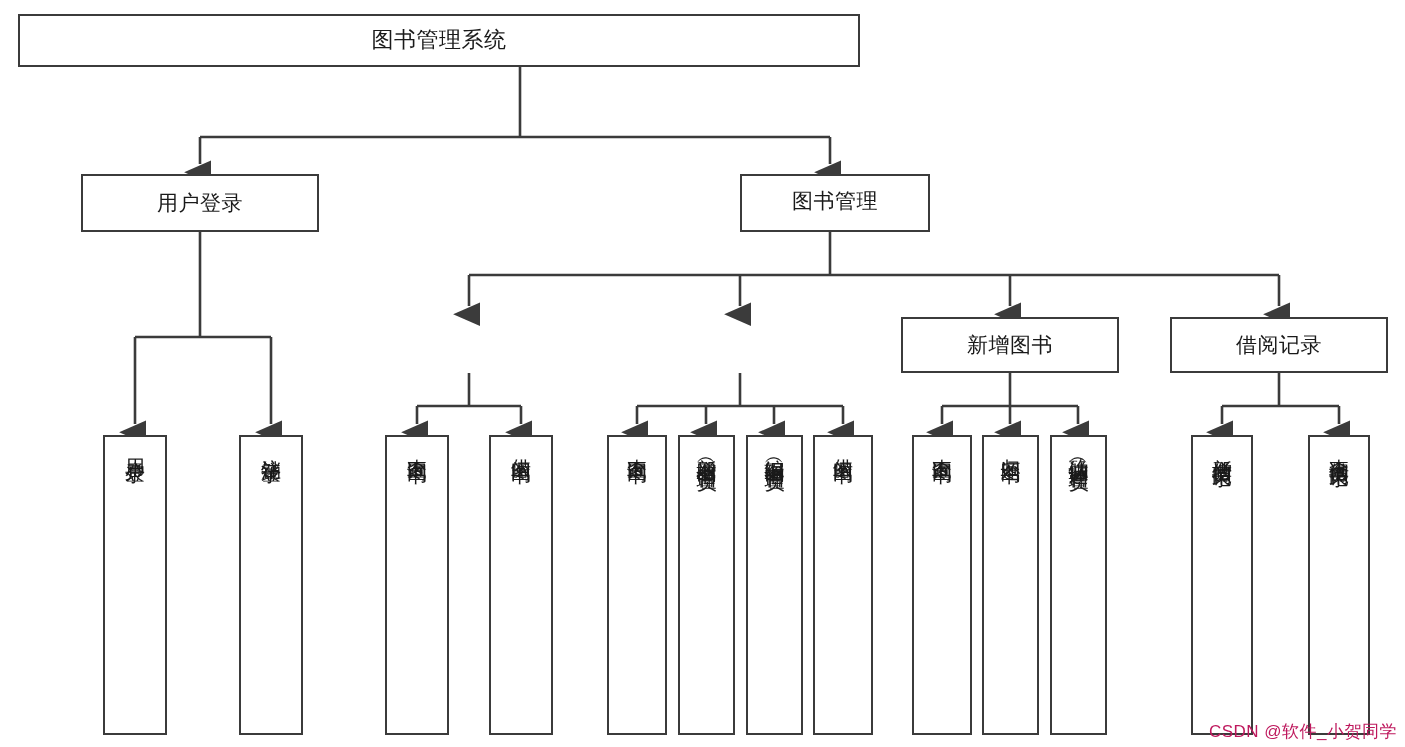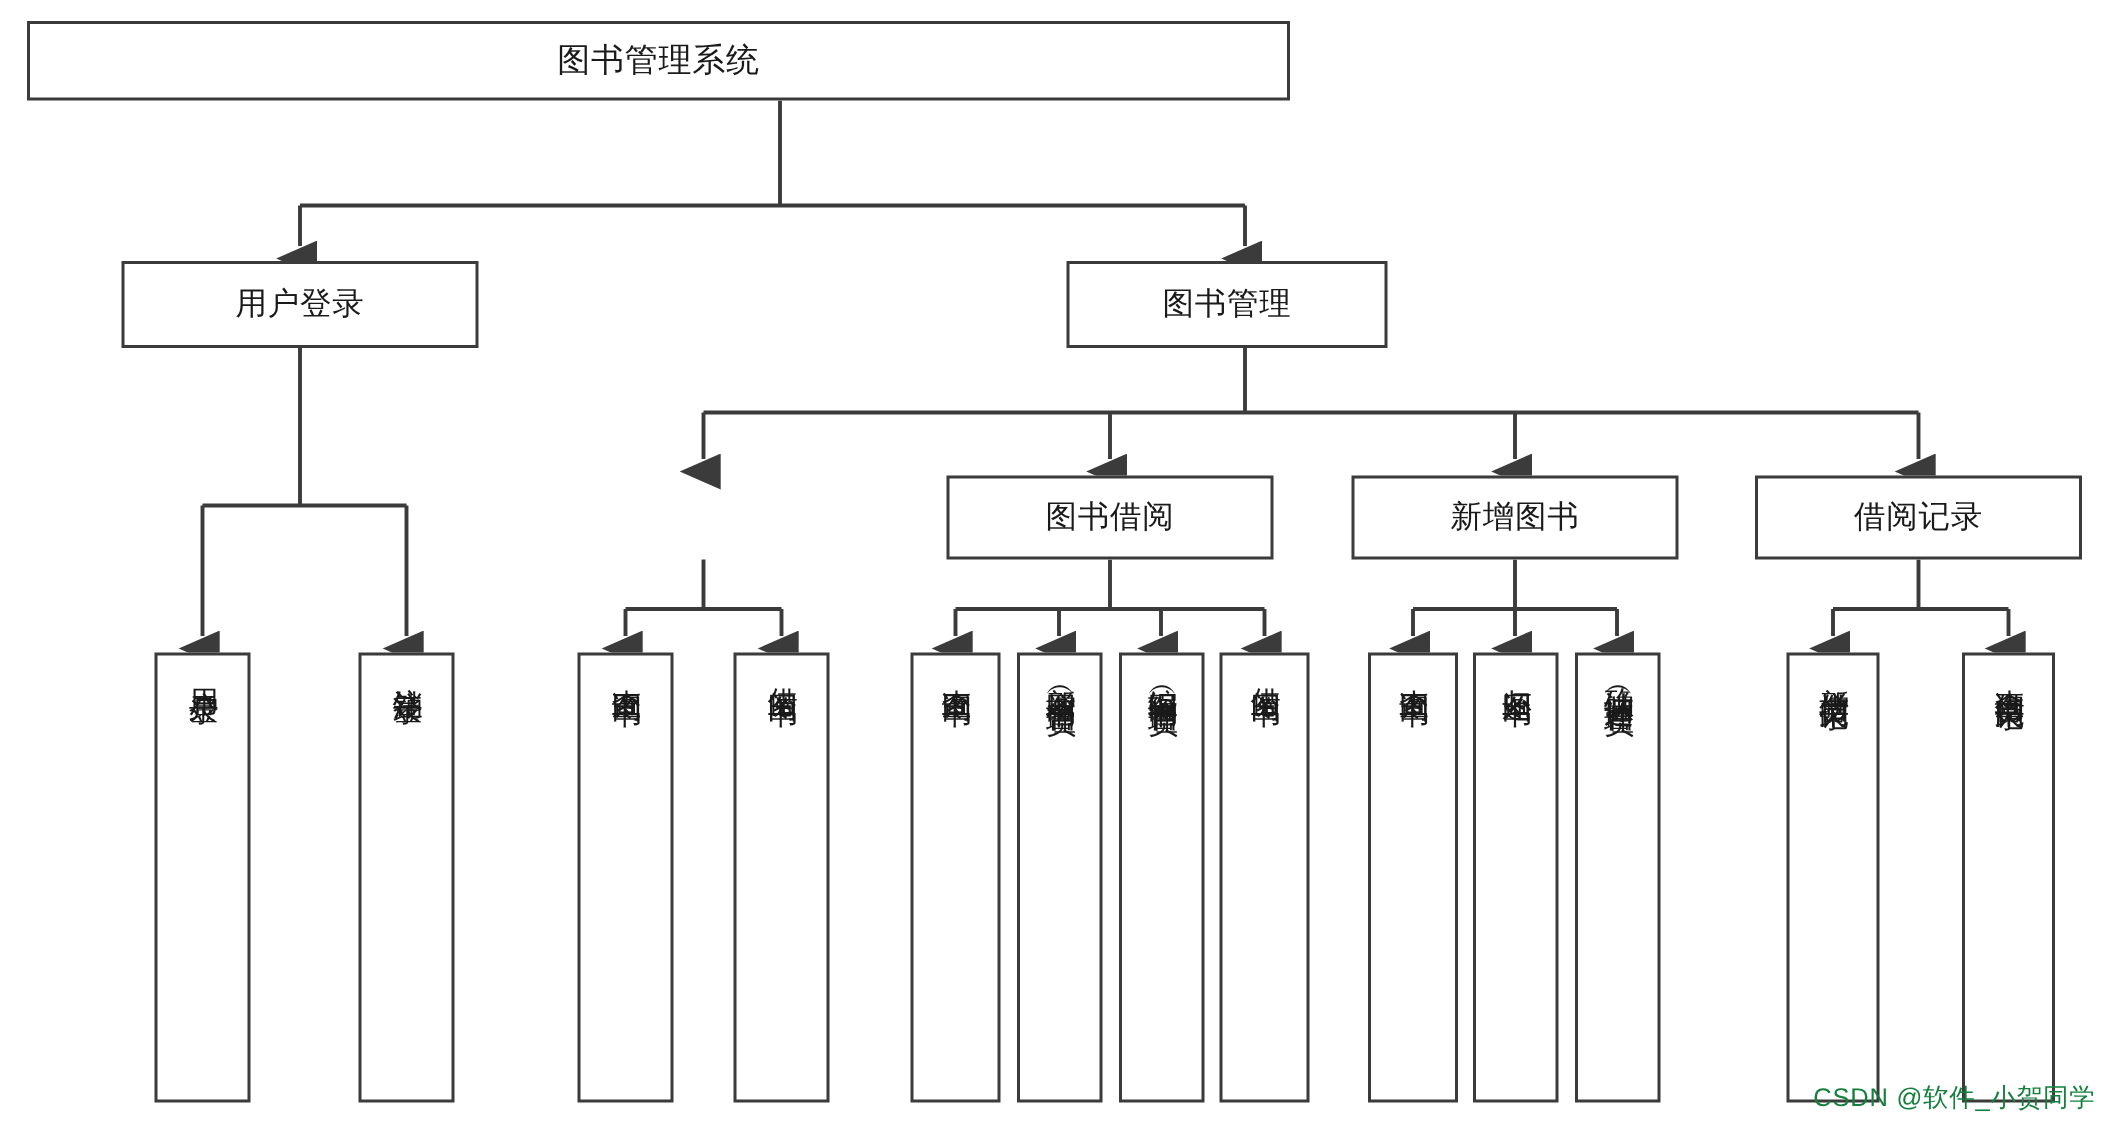--- a/index.html
+++ b/index.html
@@ -63,21 +63,21 @@
     line-height: 1.34;
     letter-spacing: 2px;
     white-space: nowrap;
     -webkit-text-orientation: upright;
   }
   .watermark {
     position: absolute;
     right: 8px;
     bottom: 4px;
     font-size: 17px;
-    color: #15803d;
+    color: #be185d;
     letter-spacing: 0.5px;
     z-index: 5;
     white-space: nowrap;
     font-family: "Liberation Sans", "DejaVu Sans", sans-serif;
   }
 </style>
 </head>
 <body>
 
 <div id="canvas">
@@ -134,27 +134,24 @@
     </g>
   </svg>
 
   <div class="node h root" style="left:18px; top:14px; width:842px; height:53px;">
     <span class="label">图书管理系统</span>
   </div>
 
   <div class="node h" style="left:81px; top:174px; width:238px; height:58px;">
     <span class="label">用户登录</span>
   </div>
-  <div class="node h" style="left:711px; top:174px; width:214px; height:58px;">
+  <div class="node h" style="left:740px; top:174px; width:190px; height:58px;font-family:Liberation Mono, monospace;">
     <span class="label">图书管理</span>
   </div>
 
-  <div class="node h" style="left:631px; top:317px; width:218px; height:56px;">
-    <span class="label">图书借阅</span>
-  </div>
   <div class="node h" style="left:901px; top:317px; width:218px; height:56px;">
     <span class="label">新增图书</span>
   </div>
   <div class="node h" style="left:1170px; top:317px; width:218px; height:56px;">
     <span class="label">借阅记录</span>
   </div>
 
   <div class="node v" style="left:103px; top:435px; width:64px; height:300px;">
     <span class="label">用户登录</span>
   </div>

